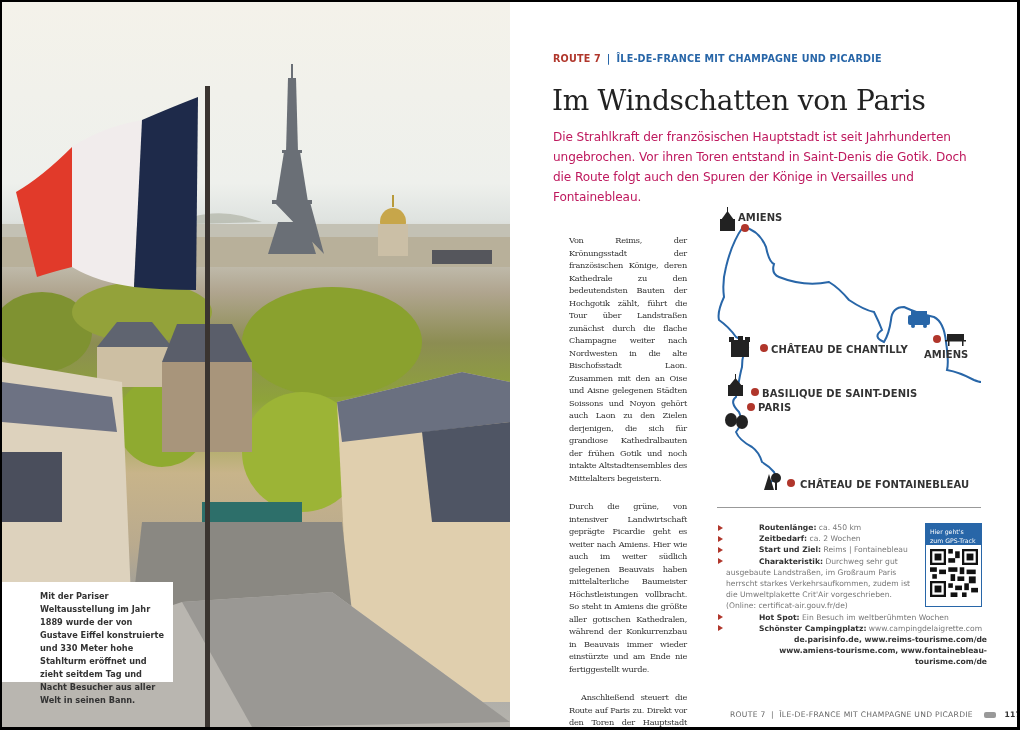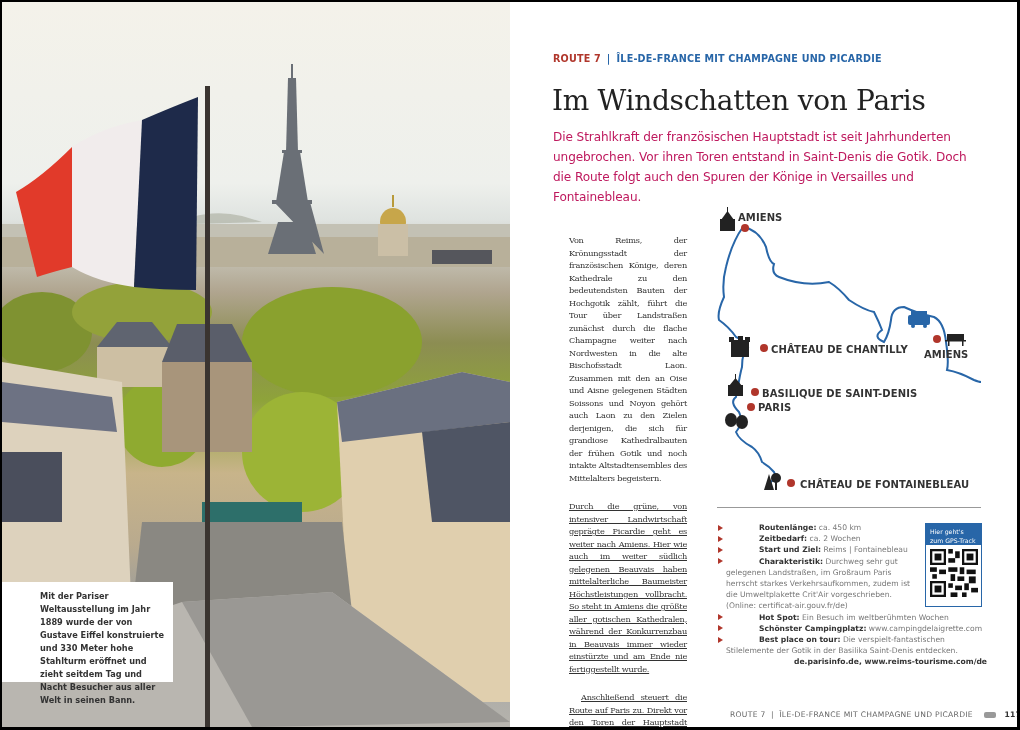--- a/index.html
+++ b/index.html
@@ -13,21 +13,21 @@
     font-family: "DejaVu Sans", sans-serif; font-size: 8.2px; line-height: 13px; font-weight: bold; color: #333; }
   
   .kicker { position: absolute; left: 551px; top: 51px; font-size: 9.6px; font-weight: bold; letter-spacing: 0.2px; }
   .kicker .route { color: #b0362b; }
   .kicker .sep { color: #2866a8; margin: 0 6px; }
   .kicker .region { color: #2866a8; }
   .title { position: absolute; left: 550px; top: 82px; font-family: "DejaVu Serif", serif; font-size: 28px; color: #222; letter-spacing: -0.3px; }
   .intro { position: absolute; left: 551px; top: 125px; width: 430px; font-family: "DejaVu Sans", sans-serif; font-size: 12.1px; line-height: 20px; color: #be185d; letter-spacing: -0.1px; }
   .body-text { position: absolute; left: 551px; top: 216px; width: 150px; font-family: "DejaVu Serif", serif; font-size: 8.2px; line-height: 12.5px; color: #333; text-align: justify; hyphens: auto; letter-spacing: -0.25px; }
   .body-text p { margin: 16px; }
-  .body-text p + p { text-indent: 12px; text-decoration: underline; }
+  .body-text p + p { text-indent: 12px; }
   
   .map { position: absolute; left: 712px; top: 200px; width: 270px; height: 295px; }
   .map-label { position: absolute; font-size: 10px; font-weight: bold; color: #333; letter-spacing: 0.1px; white-space: nowrap; }
   .map-divider { position: absolute; left: 715px; top: 505px; width: 264px; height: 1px; background: #999; }
   
   .info { position: absolute; left: 715px; top: 520px; width: 270px; font-size: 7.6px; line-height: 11.2px; color: #777; }
   .info .item { position: relative; padding-left: 9px; }
   .info .item::before { content: ""; position: absolute; left: 1px; top: 2.5px; border-left: 5px solid #b0362b; border-top: 3px solid transparent; border-bottom: 3px solid transparent; }
   .info .k { font-weight: bold; color: #333; margin-left: 33px; }
   .info .links { color: #333; font-weight: bold; padding-left: 0; text-align: right; }
@@ -180,25 +180,25 @@
     <span class="map-label" style="left:44px;top:200px">PARIS</span>
     <span class="map-label" style="left:86px;top:277px">CHÂTEAU DE FONTAINEBLEAU</span>
     <span class="map-label" style="left:210px;top:147px">AMIENS</span>
   </div>
   <div class="map-divider"></div>
 
   <div class="info">
     <div class="item" style="width:200px"><span class="k">Routenlänge:</span><span> ca. 450 km</span></div>
     <div class="item" style="width:200px"><span class="k">Zeitbedarf:</span><span> ca. 2 Wochen</span></div>
     <div class="item" style="width:200px"><span class="k">Start und Ziel:</span><span> Reims | Fontainebleau</span></div>
-    <div class="item" style="width:195px"><span class="k">Charakteristik:</span><span> Durchweg sehr gut gelegenen Landstraßen, im Großraum Paris herrscht starkes Verkehrsaufkommen, zudem ist die Umweltplakette Crit'Air vorgeschrieben. (Online: certificat-air.gouv.fr/de)</span></div>
+    <div class="item" style="width:195px"><span class="k">Charakteristik:</span><span> Durchweg sehr gut ausgebaute Landstraßen, im Großraum Paris herrscht starkes Verkehrsaufkommen, zudem ist die Umweltplakette Crit'Air vorgeschrieben. (Online: certificat-air.gouv.fr/de)</span></div>
     <div class="item"><span class="k">Hot Spot:</span><span> Ein Besuch im weltberühmten Wochen</span></div>
     <div class="item"><span class="k">Schönster Campingplatz:</span><span> www.campingdelaigrette.com</span></div>
-    <div class="item"><span class="k">Best place on tour:</span><span> Die verspielt-fantastischen Stilelemente der Gotik in der Basilika Saint-Denis entdecken.</span></div>
     <div class="links">de.parisinfo.de, www.reims-tourisme.com/de</div>
+    <div class="links">www.amiens-tourisme.com, www.fontainebleau-tourisme.com/de</div>
   </div>
 
   <div class="gps">
     <div class="gps-head">Hier geht's zum GPS-Track</div>
     <svg class="qr" viewBox="0 0 21 21" style="display:block">
       <rect width="21" height="21" fill="#fff"></rect>
       <g fill="#111">
         <rect x="0" y="0" width="7" height="7"></rect>
           <rect x="1" y="1" width="5" height="5" fill="#fff"></rect>
           <rect x="2" y="2" width="3" height="3"></rect>

